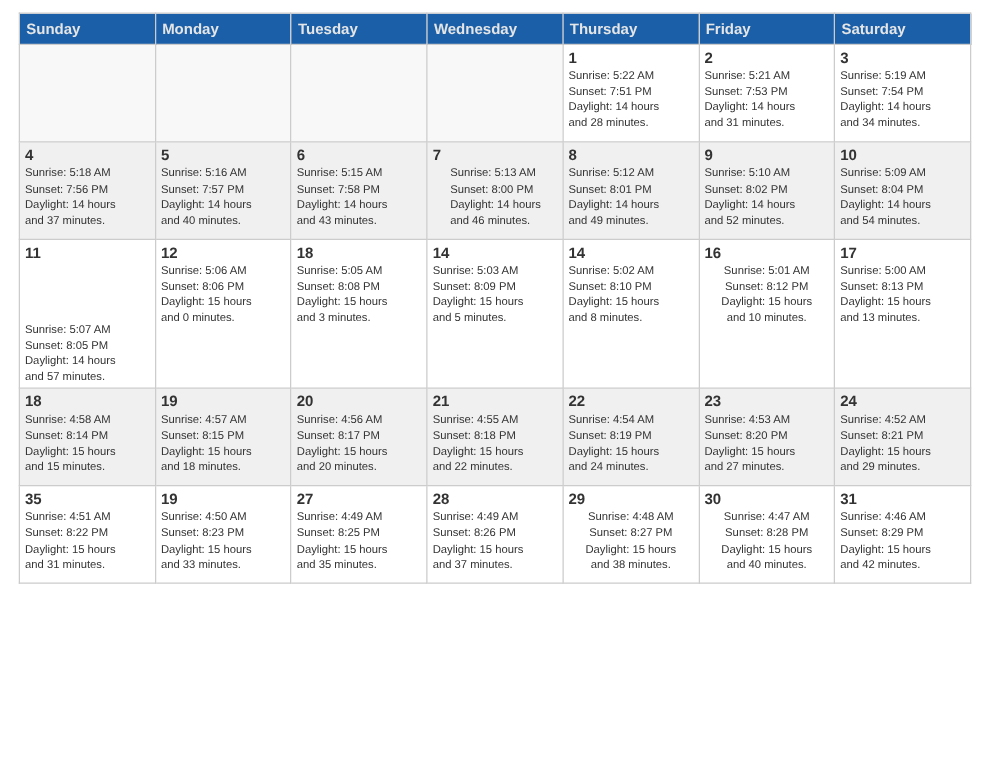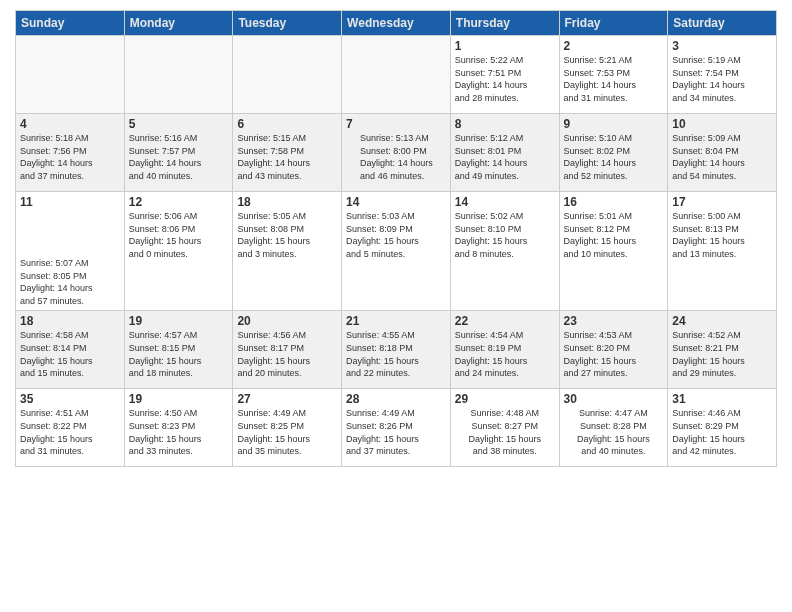--- a/index.html
+++ b/index.html
@@ -226,21 +226,21 @@
           </td>
           <td>
             <span class="day-number">14</span>
             <div class="day-info" style="white-space: pre-line;">Sunrise: 5:02 AM
 Sunset: 8:10 PM
 Daylight: 15 hours
 and 8 minutes.</div>
           </td>
           <td>
             <span class="day-number">16</span>
-            <div class="day-info" style="white-space: pre-line;">Sunrise: 5:01 AM
+            <div class="day-info" style="white-space: pre-line; text-align: center;">Sunrise: 5:01 AM
 Sunset: 8:12 PM
 Daylight: 15 hours
 and 10 minutes.</div>
           </td>
           <td>
             <span class="day-number">17</span>
             <div class="day-info" style="white-space: pre-line;">Sunrise: 5:00 AM
 Sunset: 8:13 PM
 Daylight: 15 hours
 and 13 minutes.</div>

